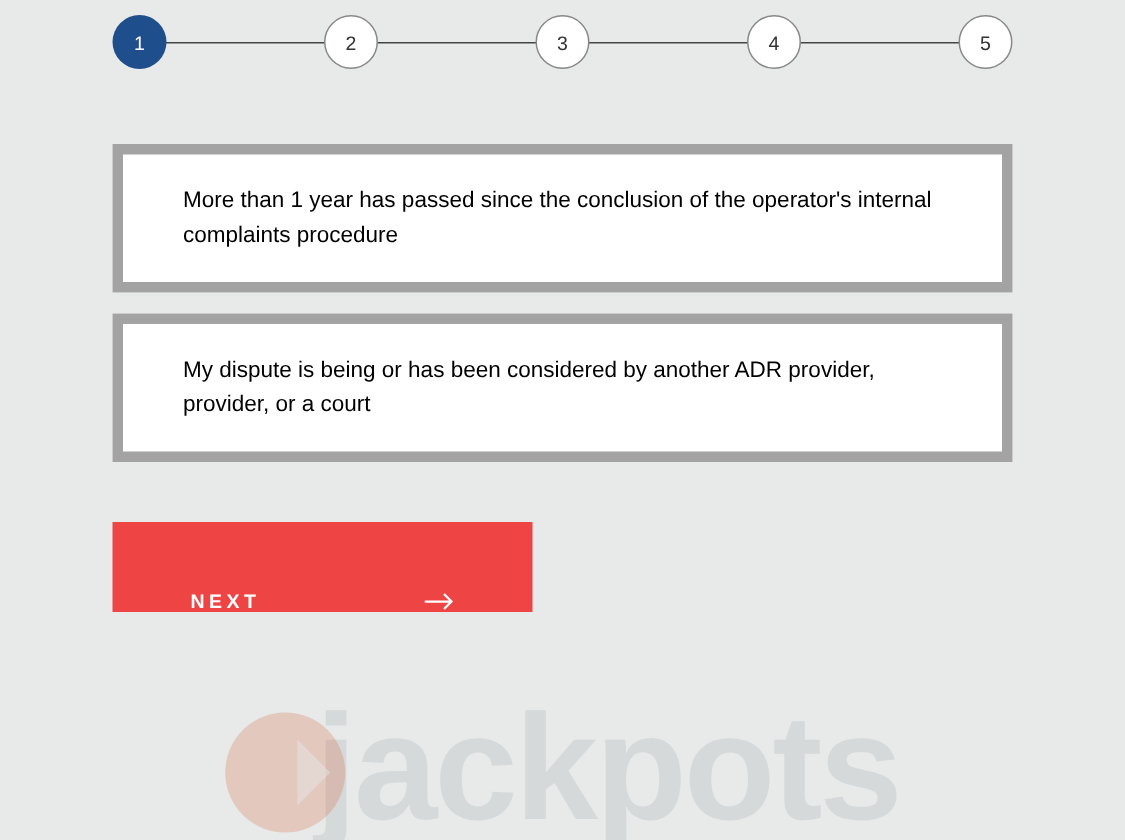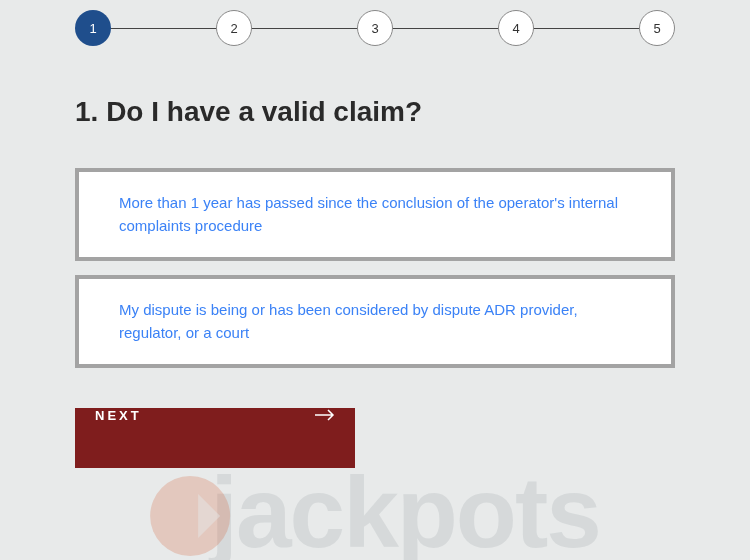--- a/index.html
+++ b/index.html
@@ -58,37 +58,37 @@
     }
     .heading {
       font-size: 28px;
       font-weight: 700;
       color: #2a2a2a;
       margin-bottom: 40px;
       font-family: 'Segoe UI', Arial, sans-serif;
     }
     .option {
       background: #fff;
-      border: 4px solid #a3a3a3;
+      border: 7px solid #a3a3a3;
       padding: 20px 40px;
       margin-bottom: 14px;
-      color: #3b82f6;
+      color: #000000;
       font-size: 15px;
       line-height: 1.5;
       cursor: pointer;
     }
     .next-button {
-      background: #7f1d1d;
+      background: #ef4444;
       color: #fff;
       border: none;
-      padding: 0 20px;
+      padding: 0 52px;
       height: 60px;
       width: 280px;
       display: flex;
-      align-items: flex-start;
+      align-items: flex-end;
       justify-content: space-between;
       font-size: 13px;
       font-weight: 700;
       letter-spacing: 3px;
       cursor: pointer;
       margin-top: 40px;
     }
     .arrow-icon {
       display: inline-flex;
       align-items: center;
@@ -139,27 +139,26 @@
 <div class="container">
   <div class="stepper">
     <div class="stepper-line"></div>
     <div class="step active">1</div>
     <div class="step inactive">2</div>
     <div class="step inactive">3</div>
     <div class="step inactive">4</div>
     <div class="step inactive">5</div>
   </div>
 
-  <h1 class="heading">1. Do I have a valid claim?</h1>
 
   <div class="option">
     <span>More than 1 year has passed since the conclusion of the operator's internal complaints procedure</span>
   </div>
   <div class="option">
-    <span>My dispute is being or has been considered by dispute ADR provider, regulator, or a court</span>
+    <span>My dispute is being or has been considered by another ADR provider, provider, or a court</span>
   </div>
 
   <button class="next-button">
     <span>NEXT</span>
     <span class="arrow-icon">
       <svg width="20" height="14" viewBox="0 0 20 14" fill="none">
         <path d="M0 7 H18 M13 2 L18 7 L13 12" stroke="#fff" stroke-width="1.5" fill="none"></path>
       </svg>
     </span>
   </button>

